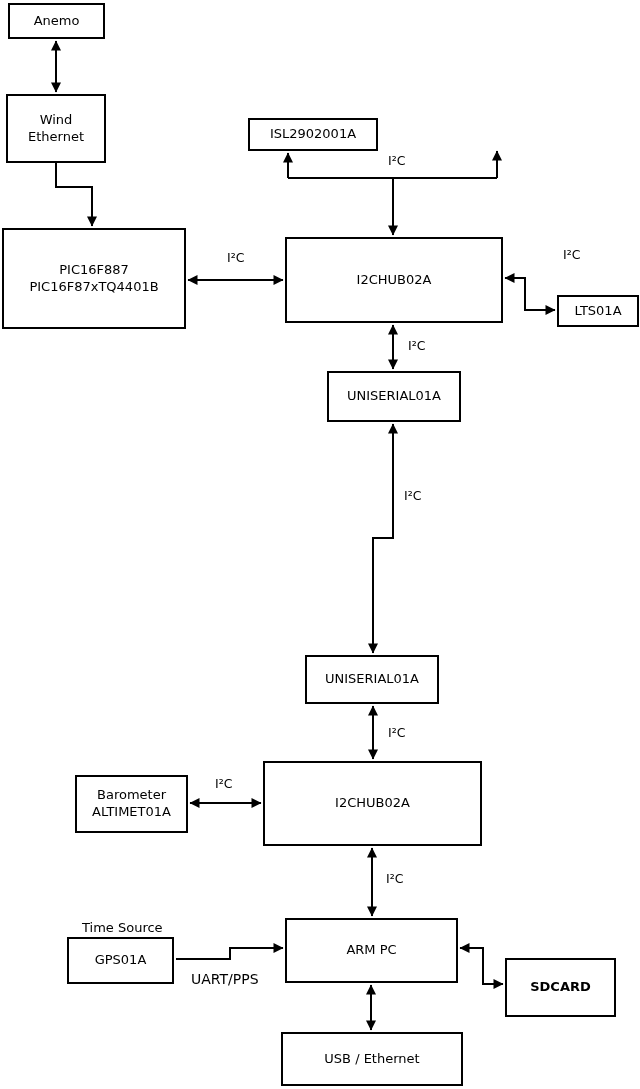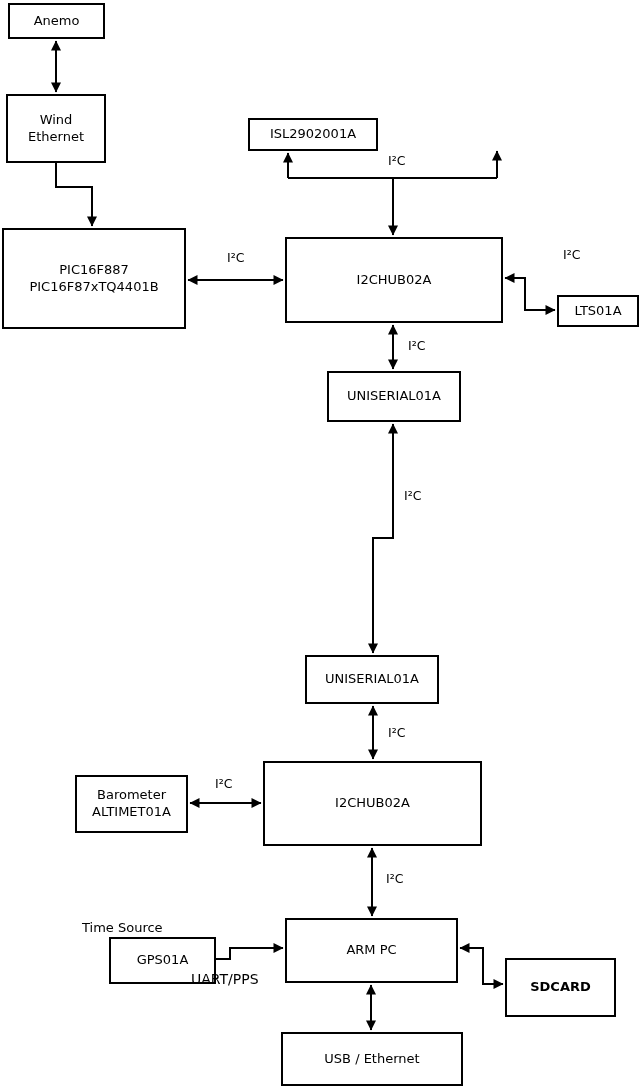--- a/index.html
+++ b/index.html
@@ -140,21 +140,21 @@
 
   <div class="node" style="left:263px; top:761px; width:219px; height:85px;">
     <span>I2CHUB02A</span>
   </div>
 
   <div class="node" style="left:75px; top:775px; width:113px; height:58px;">
     <span>Barometer</span>
     <span>ALTIMET01A</span>
   </div>
 
-  <div class="node" style="left:67px; top:937px; width:107px; height:47px;margin-left:42px;">
+  <div class="node" style="left:67px; top:937px; width:107px; height:47px;">
     <span>GPS01A</span>
   </div>
 
   <div class="node" style="left:285px; top:918px; width:173px; height:65px;">
     <span>ARM PC</span>
   </div>
 
   <div class="node" style="left:505px; top:958px; width:111px; height:59px;font-weight:bold;">
     <span>SDCARD</span>
   </div>

